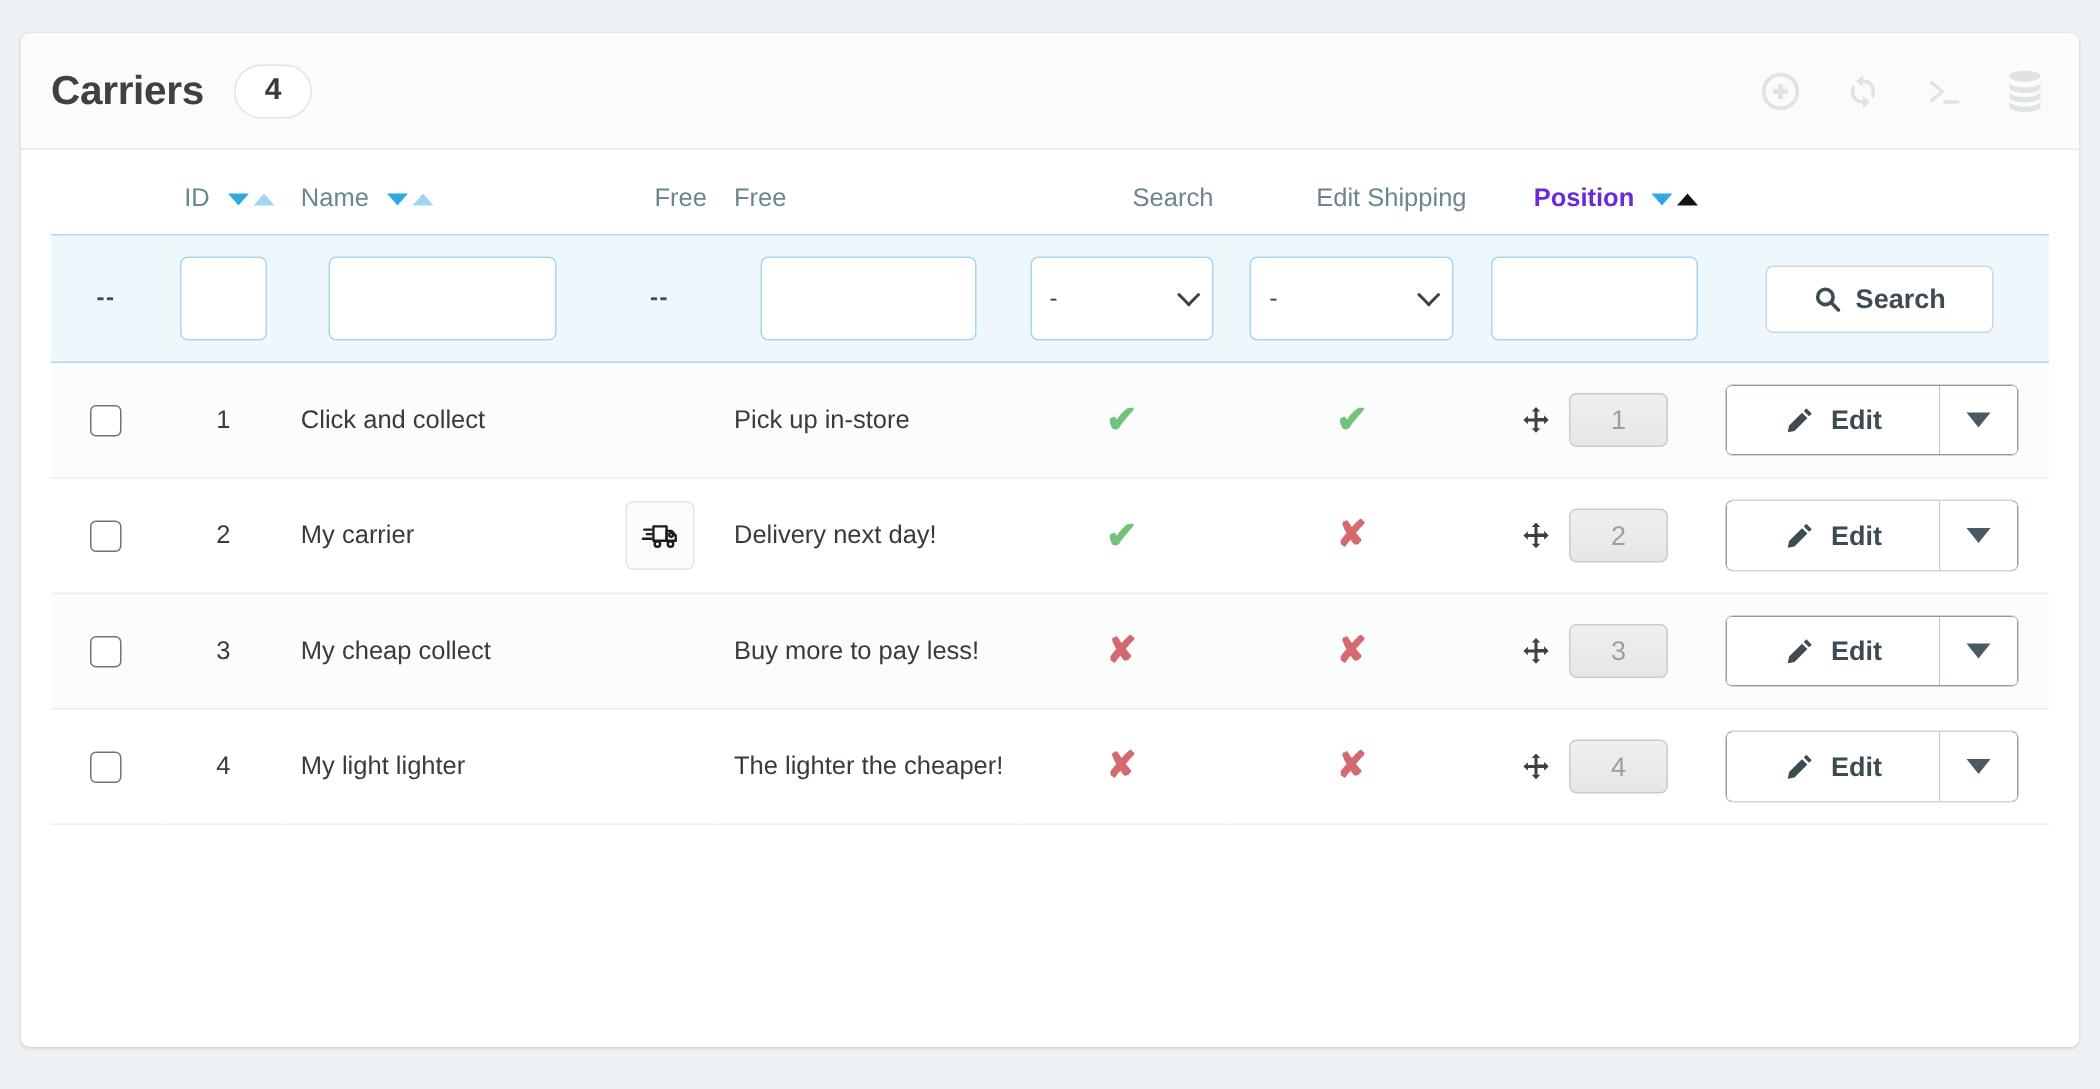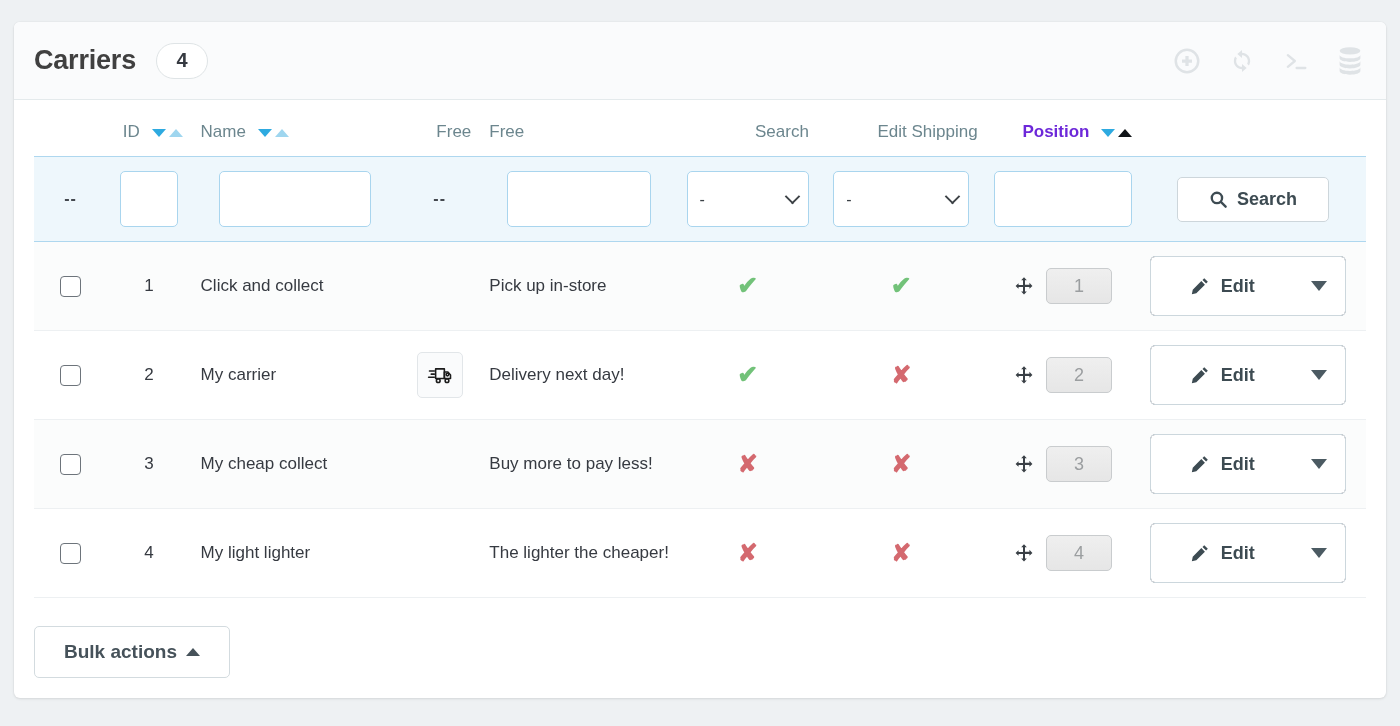--- a/index.html
+++ b/index.html
@@ -195,21 +195,21 @@
     border: 1px solid #c9ccce;
     border-radius: 5px;
     background: linear-gradient(#efefef, #e6e6e6);
     color: #9b9ea0;
     font-size: 18px; text-align: center;
     font-family: "Liberation Sans", sans-serif;
   }
 
   .edit-group {
     display: flex; align-items: stretch;
-    width: 196px; height: 60px;
+    width: 196px; height: 48px;
     border: 1px solid #ccd7dd;
     border-radius: 5px;
     background: #0f172a;
     overflow: hidden;
     margin-left: 2px;
   }
   .edit-main {
     flex: 1;
     display: flex; align-items: center; justify-content: center; gap: 11px;
     color: #3d4b52;
@@ -571,21 +571,15 @@
                   <i></i>
                 </button>
               </div>
             </td>
           </tr>
 
         </tbody>
       </table>
     </div>
 
-    <div class="card-footer">
-      <button class="bulk-btn">
-        <span>Bulk actions</span>
-        <i></i>
-      </button>
-    </div>
 
   </div>
 </div>
 
 </body></html>

